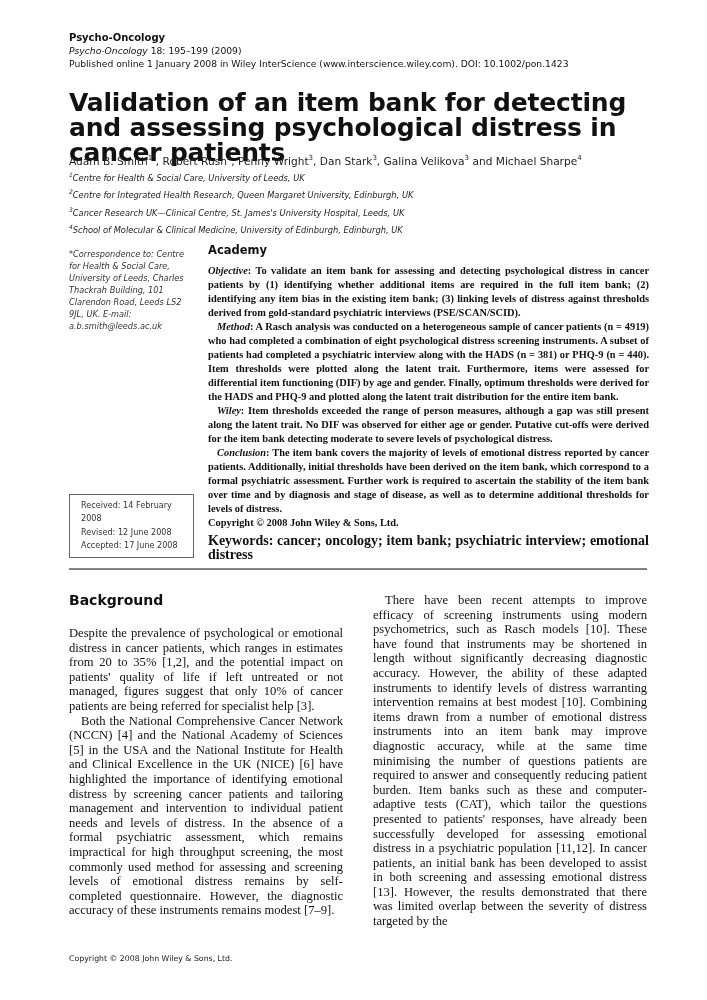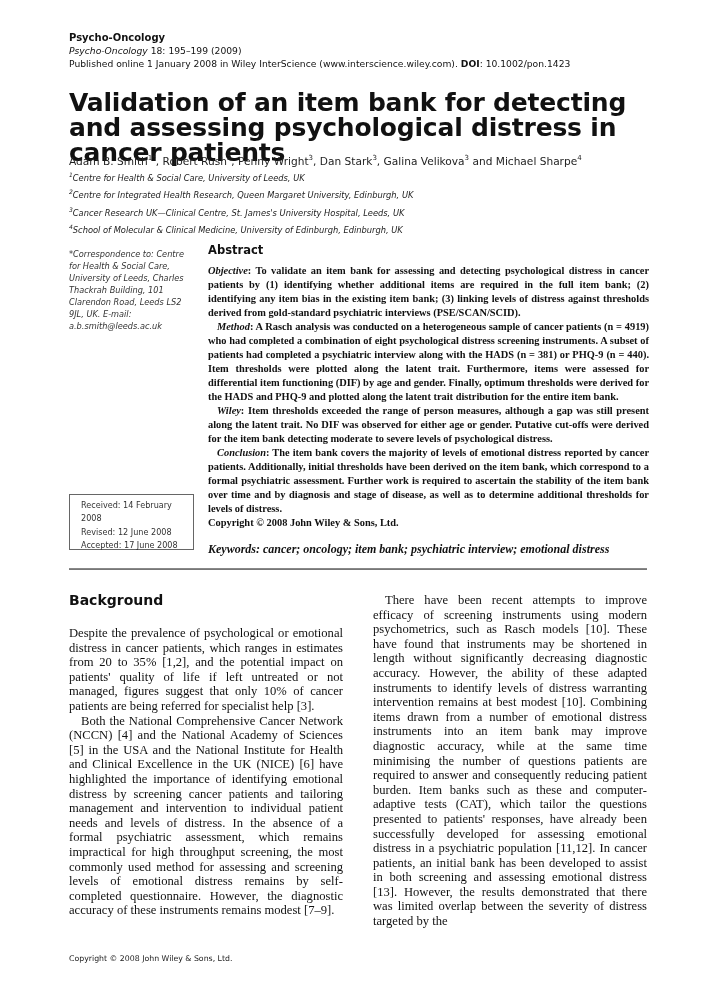--- a/index.html
+++ b/index.html
@@ -1,40 +1,40 @@
 <!DOCTYPE html>
 <html><head>
   <meta charset="utf-8">
   <style>
     html, body { margin: 0; padding: 0; background: #ffffff; }
     body { width: 707px; height: 1000px; position: relative; overflow: hidden; color: #111; }
 
     #journal-header { position: absolute; left: 69px; top: 31px; width: 600px; font-family: "DejaVu Sans", sans-serif; font-size: 9.2px; line-height: 13px; color: #111; }
     #journal-header .jname { font-weight: bold; font-size: 10px; }
     #journal-header .cite i { font-style: italic; }
-    #journal-header b { font-weight: bold; }
+    #journal-header b { font-weight: normal; }
 
     #title { position: absolute; left: 69px; top: 90px; width: 600px; font-family: "DejaVu Sans", sans-serif; font-weight: bold; font-size: 25px; line-height: 25px; color: #111; letter-spacing: -0.2px; }
 
     #authors { position: absolute; left: 69px; top: 151px; width: 600px; font-family: "DejaVu Sans", sans-serif; font-size: 10.6px; line-height: 14px; color: #222; }
     #authors sup { font-size: 7px; }
     #affiliations { position: absolute; left: 69px; top: 168px; width: 600px; font-family: "DejaVu Sans", sans-serif; font-style: italic; font-size: 8.3px; line-height: 13.6px; color: #222; }
     #affiliations sup { font-size: 6px; font-style: italic; }
 
     #correspondence { position: absolute; left: 69px; top: 248px; width: 125px; font-family: "DejaVu Sans", sans-serif; font-style: italic; font-size: 8.2px; line-height: 12px; color: #333; }
 
-    #dates-box { position: absolute; left: 69px; top: 494px; width: 112px; height: 50px; border: 1px solid #666; padding: 4px 0 0 11px; font-family: "DejaVu Sans", sans-serif; font-size: 8.1px; line-height: 13.4px; color: #333; box-sizing: content-box; }
+    #dates-box { position: absolute; left: 69px; top: 494px; width: 112px; height: 50px; border: 1px solid #666; padding: 4px 0 8px 11px; font-family: "DejaVu Sans", sans-serif; font-size: 8.1px; line-height: 13.4px; color: #333; box-sizing: content-box; }
 
     #abstract { position: absolute; left: 208px; top: 243px; width: 441px; }
     #abstract .heading { font-family: "DejaVu Sans", sans-serif; font-weight: bold; font-size: 11.5px; margin-bottom: 7px; }
     #abstract p { margin: 0; font-family: "Liberation Serif", serif; font-weight: bold; font-size: 10.4px; line-height: 14px; text-align: justify; color: #111; }
     #abstract p.indent { text-indent: 9px; }
     #abstract p i { font-style: italic; }
     #abstract .copyright { margin-top: 0; }
-    #abstract .keywords { margin-top: 12px; font-size: 12px; font-style: italic; }
+    #abstract .keywords { margin-top: 4px; font-size: 14px; }
 
     #rule { position: absolute; left: 69px; top: 568px; width: 578px; height: 1px; background: #777; border-top: 0.5px solid #888; }
 
     #bg-heading { position: absolute; left: 69px; top: 592px; font-family: "DejaVu Sans", sans-serif; font-weight: bold; font-size: 14px; color: #111; }
 
     .col { position: absolute; font-family: "Liberation Serif", serif; font-size: 12.6px; line-height: 14.6px; text-align: justify; color: #111; }
     .col p { margin: 0; }
     .col p.indent { text-indent: 12px; }
     #col-left { left: 69px; top: 626px; width: 274px; }
     #col-right { left: 373px; top: 593px; width: 274px; }
@@ -63,21 +63,21 @@
 
 <div id="correspondence">*Correspondence to: Centre for Health &amp; Social Care, University of Leeds, Charles Thackrah Building, 101 Clarendon Road, Leeds LS2 9JL, UK. E-mail: a.b.smith@leeds.ac.uk</div>
 
 <div id="dates-box">
   <div>Received: 14 February 2008</div>
   <div>Revised: 12 June 2008</div>
   <div>Accepted: 17 June 2008</div>
 </div>
 
 <div id="abstract">
-  <div class="heading">Abstract</div>
+  <div class="heading">Academy</div>
   <p><i>Objective</i><span>: To validate an item bank for assessing and detecting psychological distress in cancer patients by (1) identifying whether additional items are required in the full item bank; (2) identifying any item bias in the existing item bank; (3) linking levels of distress against thresholds derived from gold-standard psychiatric interviews (PSE/SCAN/SCID).</span></p>
   <p class="indent"><i>Method</i><span>: A Rasch analysis was conducted on a heterogeneous sample of cancer patients (n = 4919) who had completed a combination of eight psychological distress screening instruments. A subset of patients had completed a psychiatric interview along with the HADS (n = 381) or PHQ-9 (n = 440). Item thresholds were plotted along the latent trait. Furthermore, items were assessed for differential item functioning (DIF) by age and gender. Finally, optimum thresholds were derived for the HADS and PHQ-9 and plotted along the latent trait distribution for the entire item bank.</span></p>
   <p class="indent"><i>Wiley</i><span>: Item thresholds exceeded the range of person measures, although a gap was still present along the latent trait. No DIF was observed for either age or gender. Putative cut-offs were derived for the item bank detecting moderate to severe levels of psychological distress.</span></p>
   <p class="indent"><i>Conclusion</i><span>: The item bank covers the majority of levels of emotional distress reported by cancer patients. Additionally, initial thresholds have been derived on the item bank, which correspond to a formal psychiatric assessment. Further work is required to ascertain the stability of the item bank over time and by diagnosis and stage of disease, as well as to determine additional thresholds for levels of distress.</span></p>
   <p class="copyright">Copyright © 2008 John Wiley &amp; Sons, Ltd.</p>
   <p class="keywords">Keywords: cancer; oncology; item bank; psychiatric interview; emotional distress</p>
 </div>
 
 <div id="rule"></div>
 

